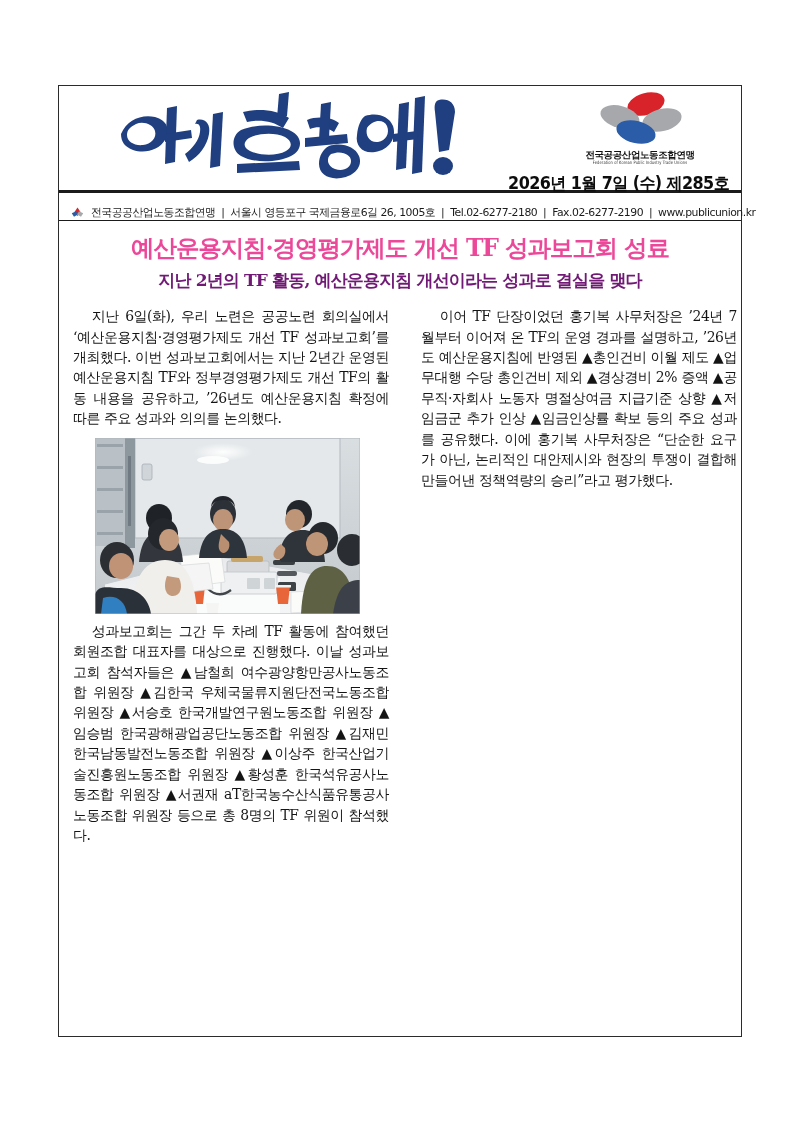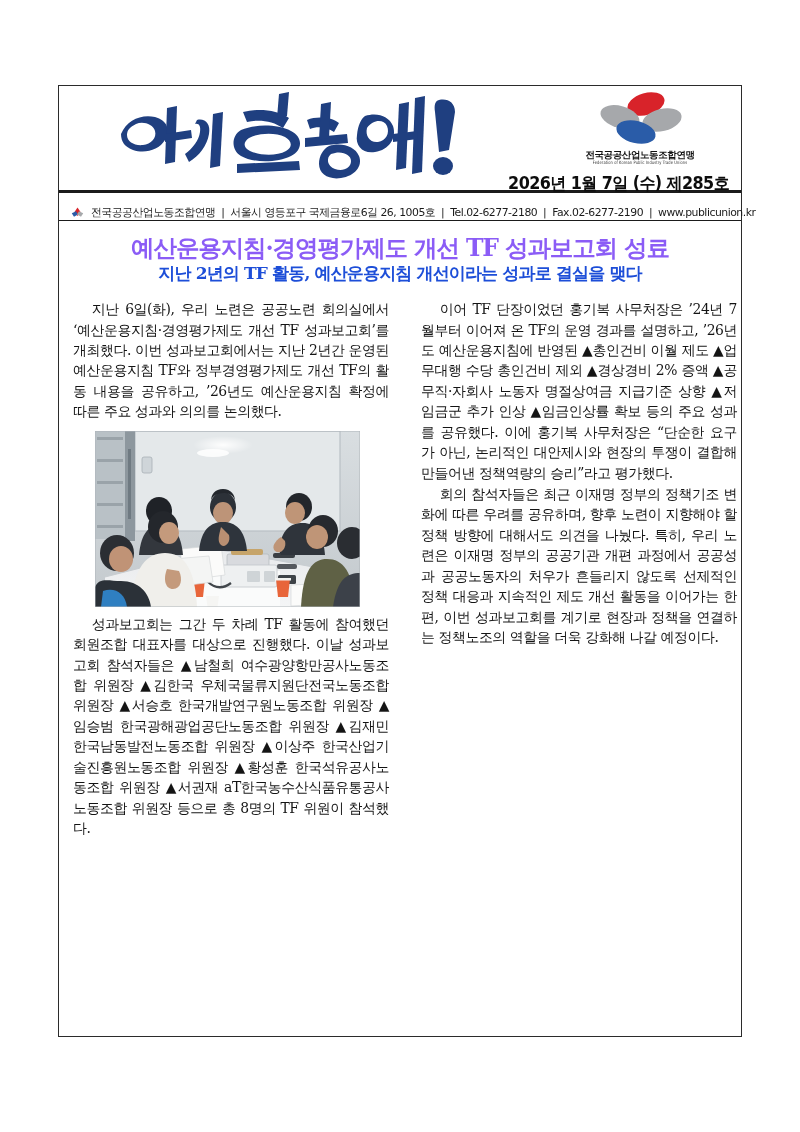--- a/index.html
+++ b/index.html
@@ -120,30 +120,31 @@
   .contact-sep { padding: 0 3px; color: #1a1a1a; }
 
   
   .headline-zone {
     padding: 14px 16px 6px 16px;
     text-align: center;
   }
   .headline-main {
     font-size: 23.5px;
     font-weight: bold;
-    color: #8b5cf6;
+    color: #ec4899;
     letter-spacing: -1.1px;
     line-height: 1.18;
     white-space: nowrap;
     font-family: "DejaVu Serif", "Liberation Serif", serif;
   }
   .headline-sub {
+    margin-top: 7px;
     font-size: 17px;
     font-weight: bold;
-    color: #1d4ed8;
+    color: #701a75;
     letter-spacing: -0.85px;
     line-height: 1.2;
     white-space: nowrap;
     font-family: "DejaVu Serif", "Liberation Serif", serif;
   }
 
   
   .body-columns {
     display: flex;
     padding: 10px 14px 0 14px;
@@ -366,17 +367,16 @@
 
           <rect x="0" y="0" width="265" height="176" fill="none" stroke="#aeb4b9" stroke-width="1"></rect>
         </svg>
       </div>
 
       <p>성과보고회는 그간 두 차례 TF 활동에 참여했던 회원조합 대표자를 대상으로 진행했다. 이날 성과보고회 참석자들은 ▲남철희 여수광양항만공사노동조합 위원장 ▲김한국 우체국물류지원단전국노동조합 위원장 ▲서승호 한국개발연구원노동조합 위원장 ▲임승범 한국광해광업공단노동조합 위원장 ▲김재민 한국남동발전노동조합 위원장 ▲이상주 한국산업기술진흥원노동조합 위원장 ▲황성훈 한국석유공사노동조합 위원장 ▲서권재 aT한국농수산식품유통공사노동조합 위원장 등으로 총 8명의 TF 위원이 참석했다.</p>
     </div>
 
     <div class="col">
       <p>이어 TF 단장이었던 홍기복 사무처장은 ’24년 7월부터 이어져 온 TF의 운영 경과를 설명하고, ’26년도 예산운용지침에 반영된 ▲총인건비 이월 제도 ▲업무대행 수당 총인건비 제외 ▲경상경비 2% 증액 ▲공무직·자회사 노동자 명절상여금 지급기준 상향 ▲저임금군 추가 인상 ▲임금인상률 확보 등의 주요 성과를 공유했다. 이에 홍기복 사무처장은 “단순한 요구가 아닌, 논리적인 대안제시와 현장의 투쟁이 결합해 만들어낸 정책역량의 승리”라고 평가했다.</p>
-      <p>회의 참석자들은 최근 이재명 정부의 정책기조 변화에 따른 우려를 공유하며, 향후 노련이 지향해야 할 정책 방향에 대해서도 의견을 나눴다. 특히, 우리 노련은 이재명 정부의 공공기관 개편 과정에서 공공성과 공공노동자의 처우가 흔들리지 않도록 선제적인 정책 대응과 지속적인 제도 개선 활동을 이어가는 한편, 이번 성과보고회를 계기로 현장과 정책을 연결하는 정책노조의 역할을 더욱 강화해 나갈 예정이다.</p>
     </div>
 
   </div>
 </div>
 
 </body></html>

